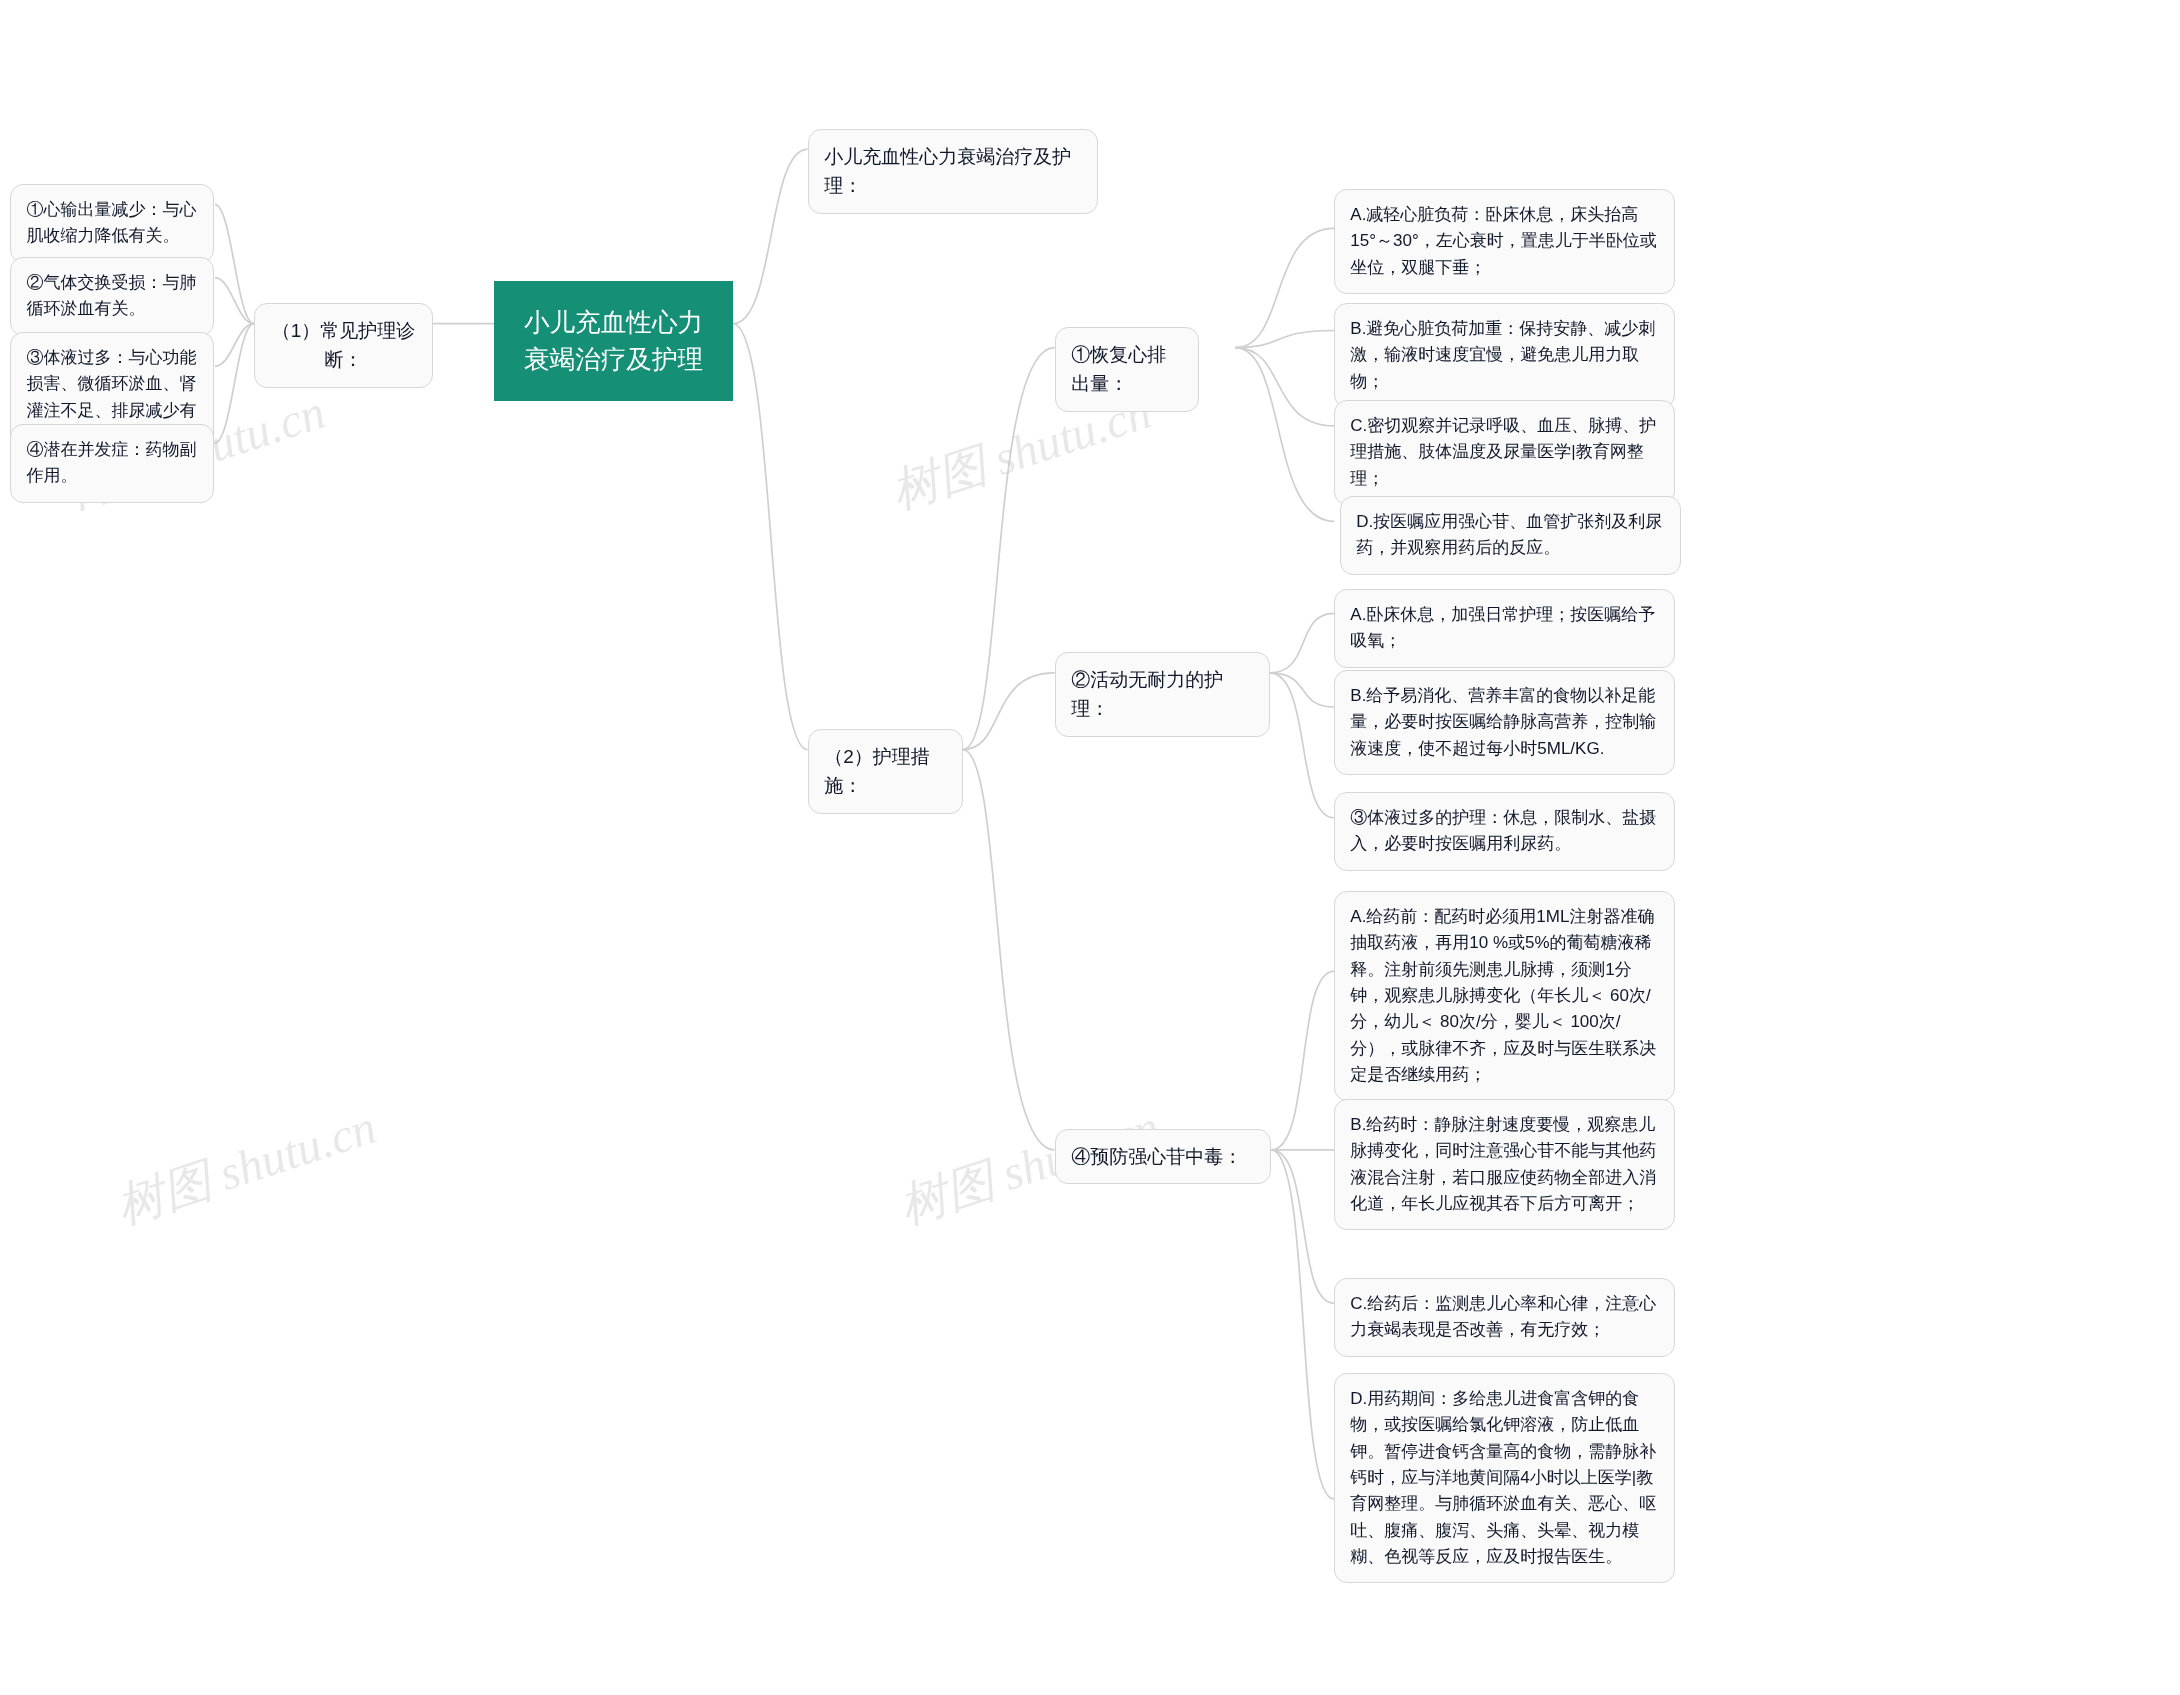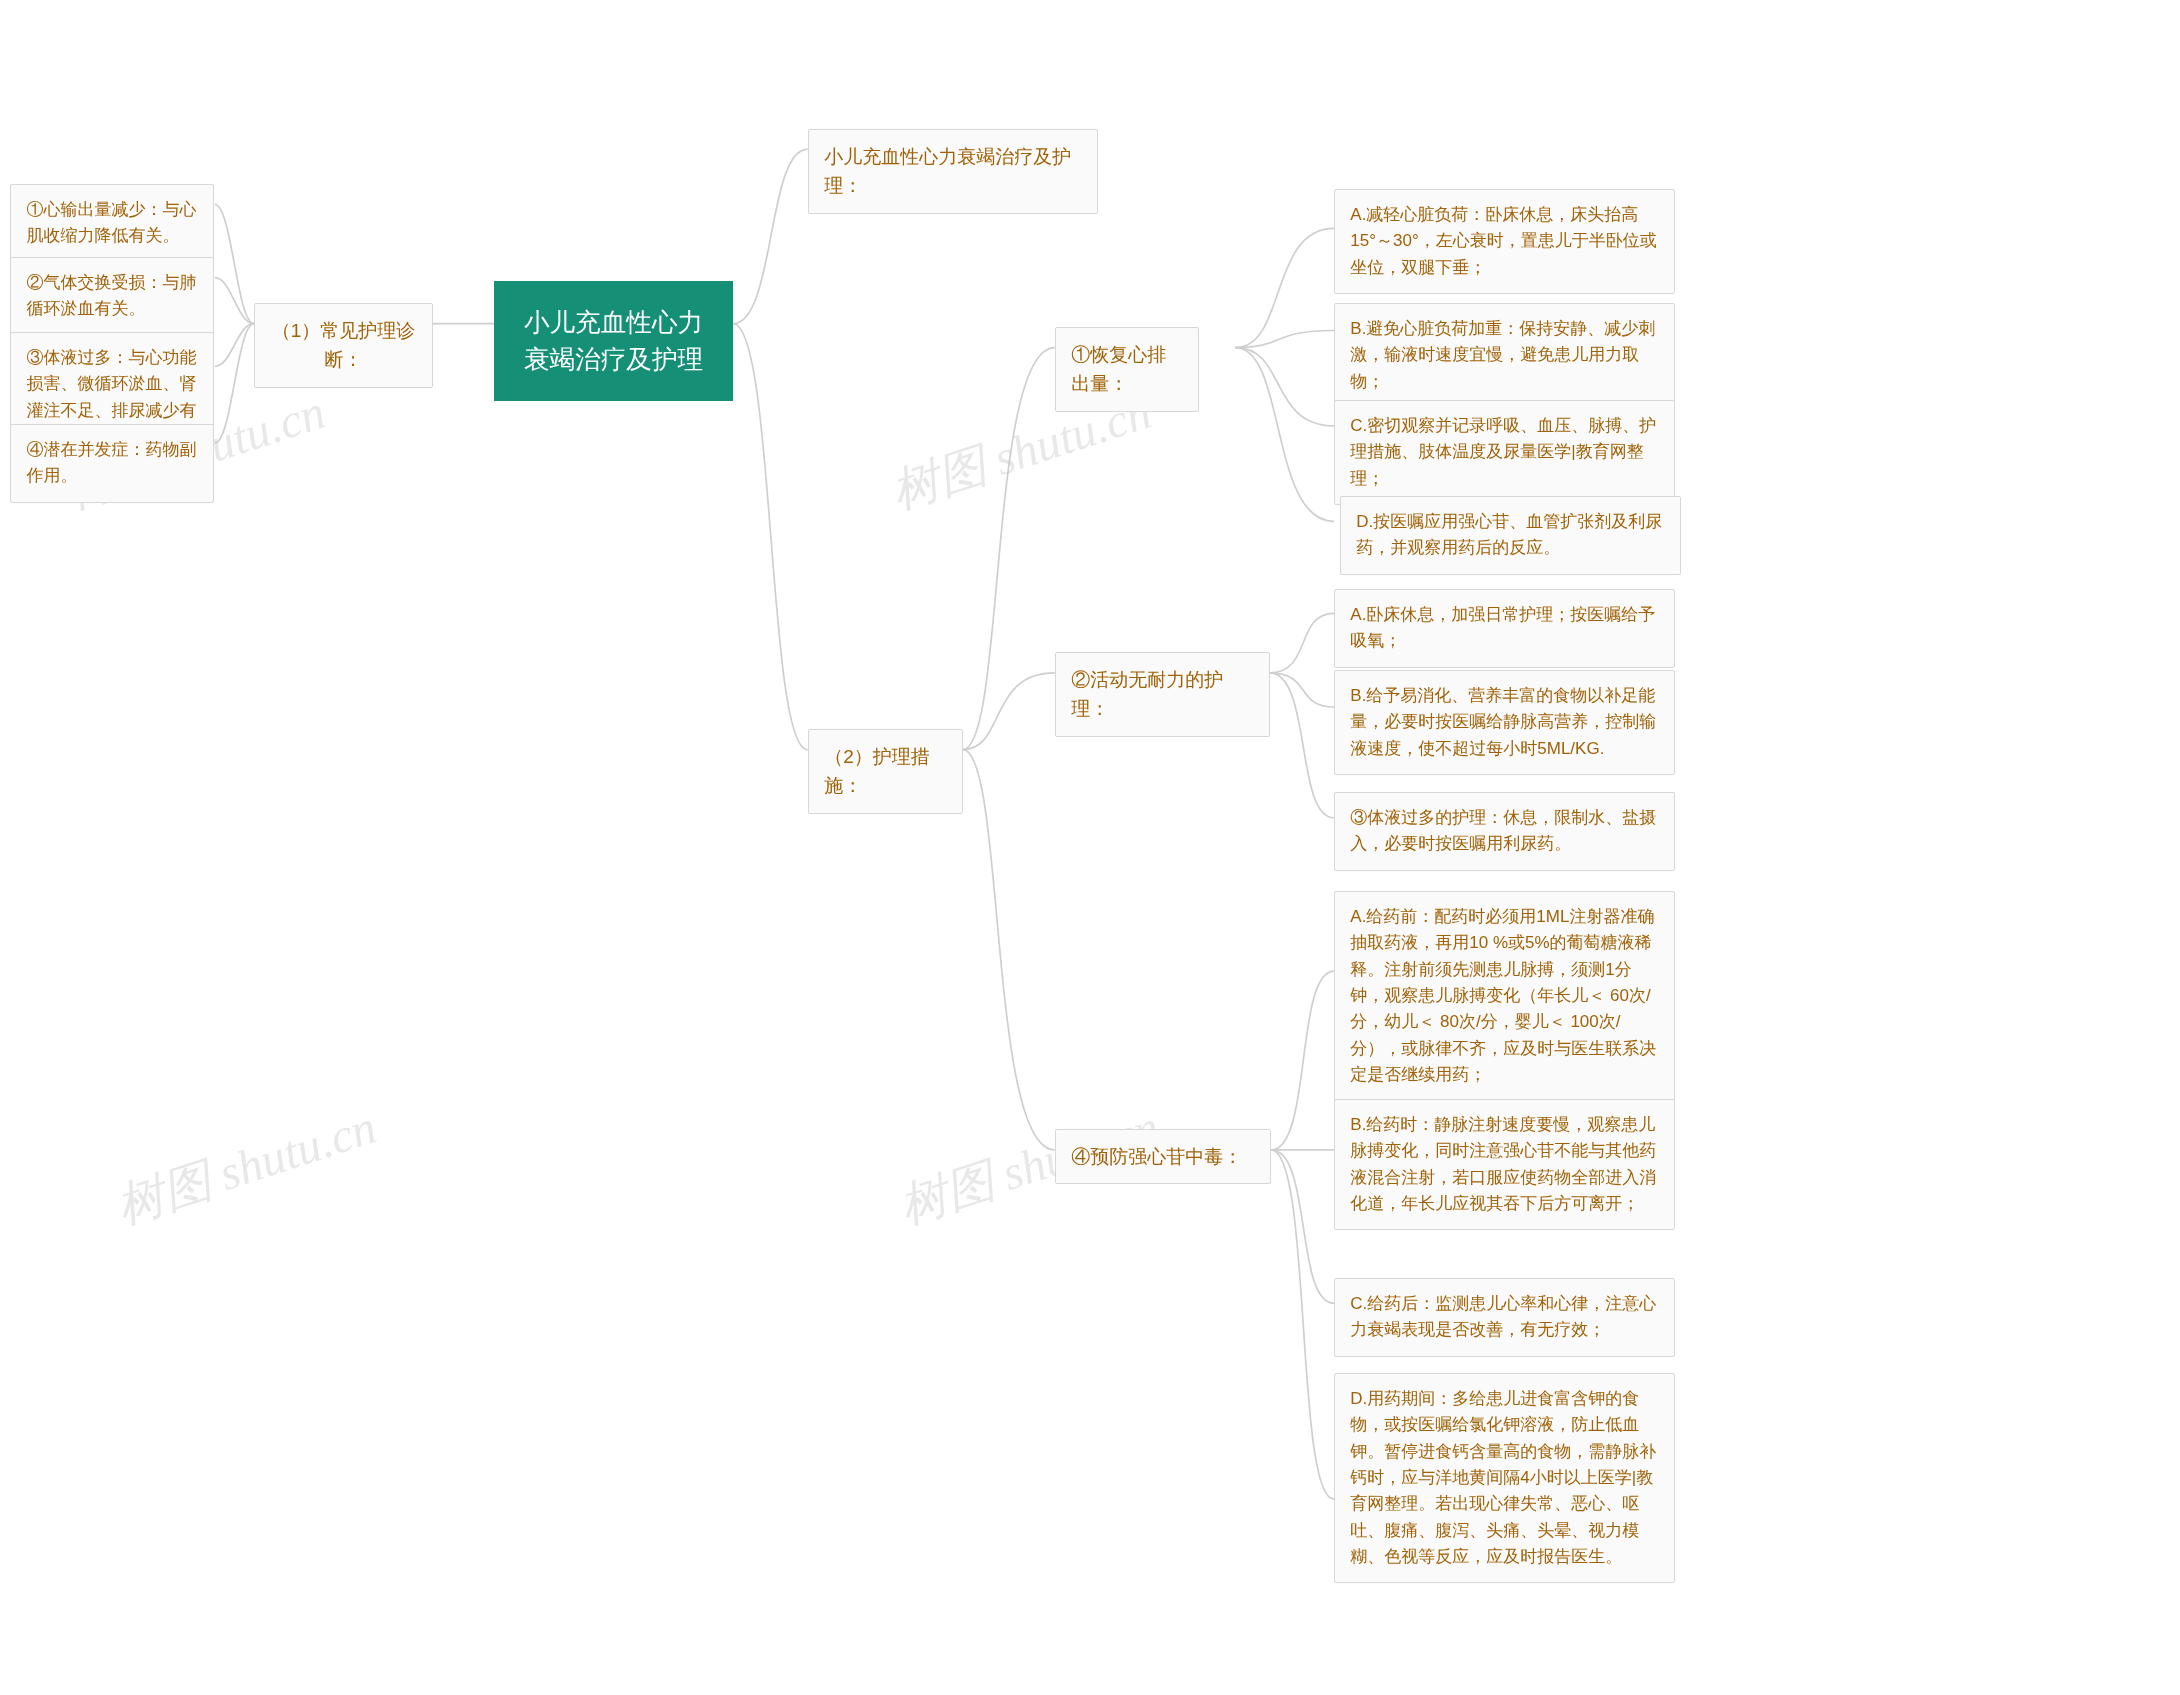--- a/index.html
+++ b/index.html
@@ -22,26 +22,26 @@
     position: absolute;
     left: 0; top: 0;
     width: 2181px;
     height: 1696px;
     pointer-events: none;
   }
   .node {
     position: absolute;
     box-sizing: border-box;
     border: 0.9px solid #d7d7d7;
-    border-radius: 2px;
+    border-radius: 13px;
     background: #fafafa;
     padding: 12px 15.3px;
     font-size: 17px;
     line-height: 1.55;
-    color: #a16207;
+    color: #0f172a;
   }
   .node.root {
     background: #158f76;
     border-color: #158f76;
     color: #ffffff;
     font-size: 25.6px;
     text-align: center;
     border-radius: 0;
     padding: 22px 25.6px;
     line-height: 1.45;
@@ -132,16 +132,16 @@
 
   <div class="node" style="left:1334px; top:589px; width:341px;">A.卧床休息，加强日常护理；按医嘱给予吸氧；</div>
   <div class="node" style="left:1334px; top:670px; width:341px;">B.给予易消化、营养丰富的食物以补足能量，必要时按医嘱给静脉高营养，控制输液速度，使不超过每小时5ML/KG.</div>
   <div class="node" style="left:1334px; top:792px; width:341px;">③体液过多的护理：休息，限制水、盐摄入，必要时按医嘱用利尿药。</div>
 
   <div class="node inner" style="left:1055px; top:1129px; width:216px;">④预防强心苷中毒：</div>
 
   <div class="node" style="left:1334px; top:891px; width:341px;">A.给药前：配药时必须用1ML注射器准确抽取药液，再用10 %或5%的葡萄糖液稀释。注射前须先测患儿脉搏，须测1分钟，观察患儿脉搏变化（年长儿＜ 60次/分，幼儿＜ 80次/分，婴儿＜ 100次/分），或脉律不齐，应及时与医生联系决定是否继续用药；</div>
   <div class="node" style="left:1334px; top:1099px; width:341px;">B.给药时：静脉注射速度要慢，观察患儿脉搏变化，同时注意强心苷不能与其他药液混合注射，若口服应使药物全部进入消化道，年长儿应视其吞下后方可离开；</div>
   <div class="node" style="left:1334px; top:1278px; width:341px;">C.给药后：监测患儿心率和心律，注意心力衰竭表现是否改善，有无疗效；</div>
-  <div class="node" style="left:1334px; top:1373px; width:341px;">D.用药期间：多给患儿进食富含钾的食物，或按医嘱给氯化钾溶液，防止低血钾。暂停进食钙含量高的食物，需静脉补钙时，应与洋地黄间隔4小时以上医学|教育网整理。若出现心律失常、恶心、呕吐、腹痛、腹泻、头痛、头晕、视力模糊、色视等反应，应及时报告医生。</div>
+  <div class="node" style="left:1334px; top:1373px; width:341px;">D.用药期间：多给患儿进食富含钾的食物，或按医嘱给氯化钾溶液，防止低血钾。暂停进食钙含量高的食物，需静脉补钙时，应与洋地黄间隔4小时以上医学|教育网整理。与肺循环淤血有关、恶心、呕吐、腹痛、腹泻、头痛、头晕、视力模糊、色视等反应，应及时报告医生。</div>
 
 </div>
 
 
 </body></html>

